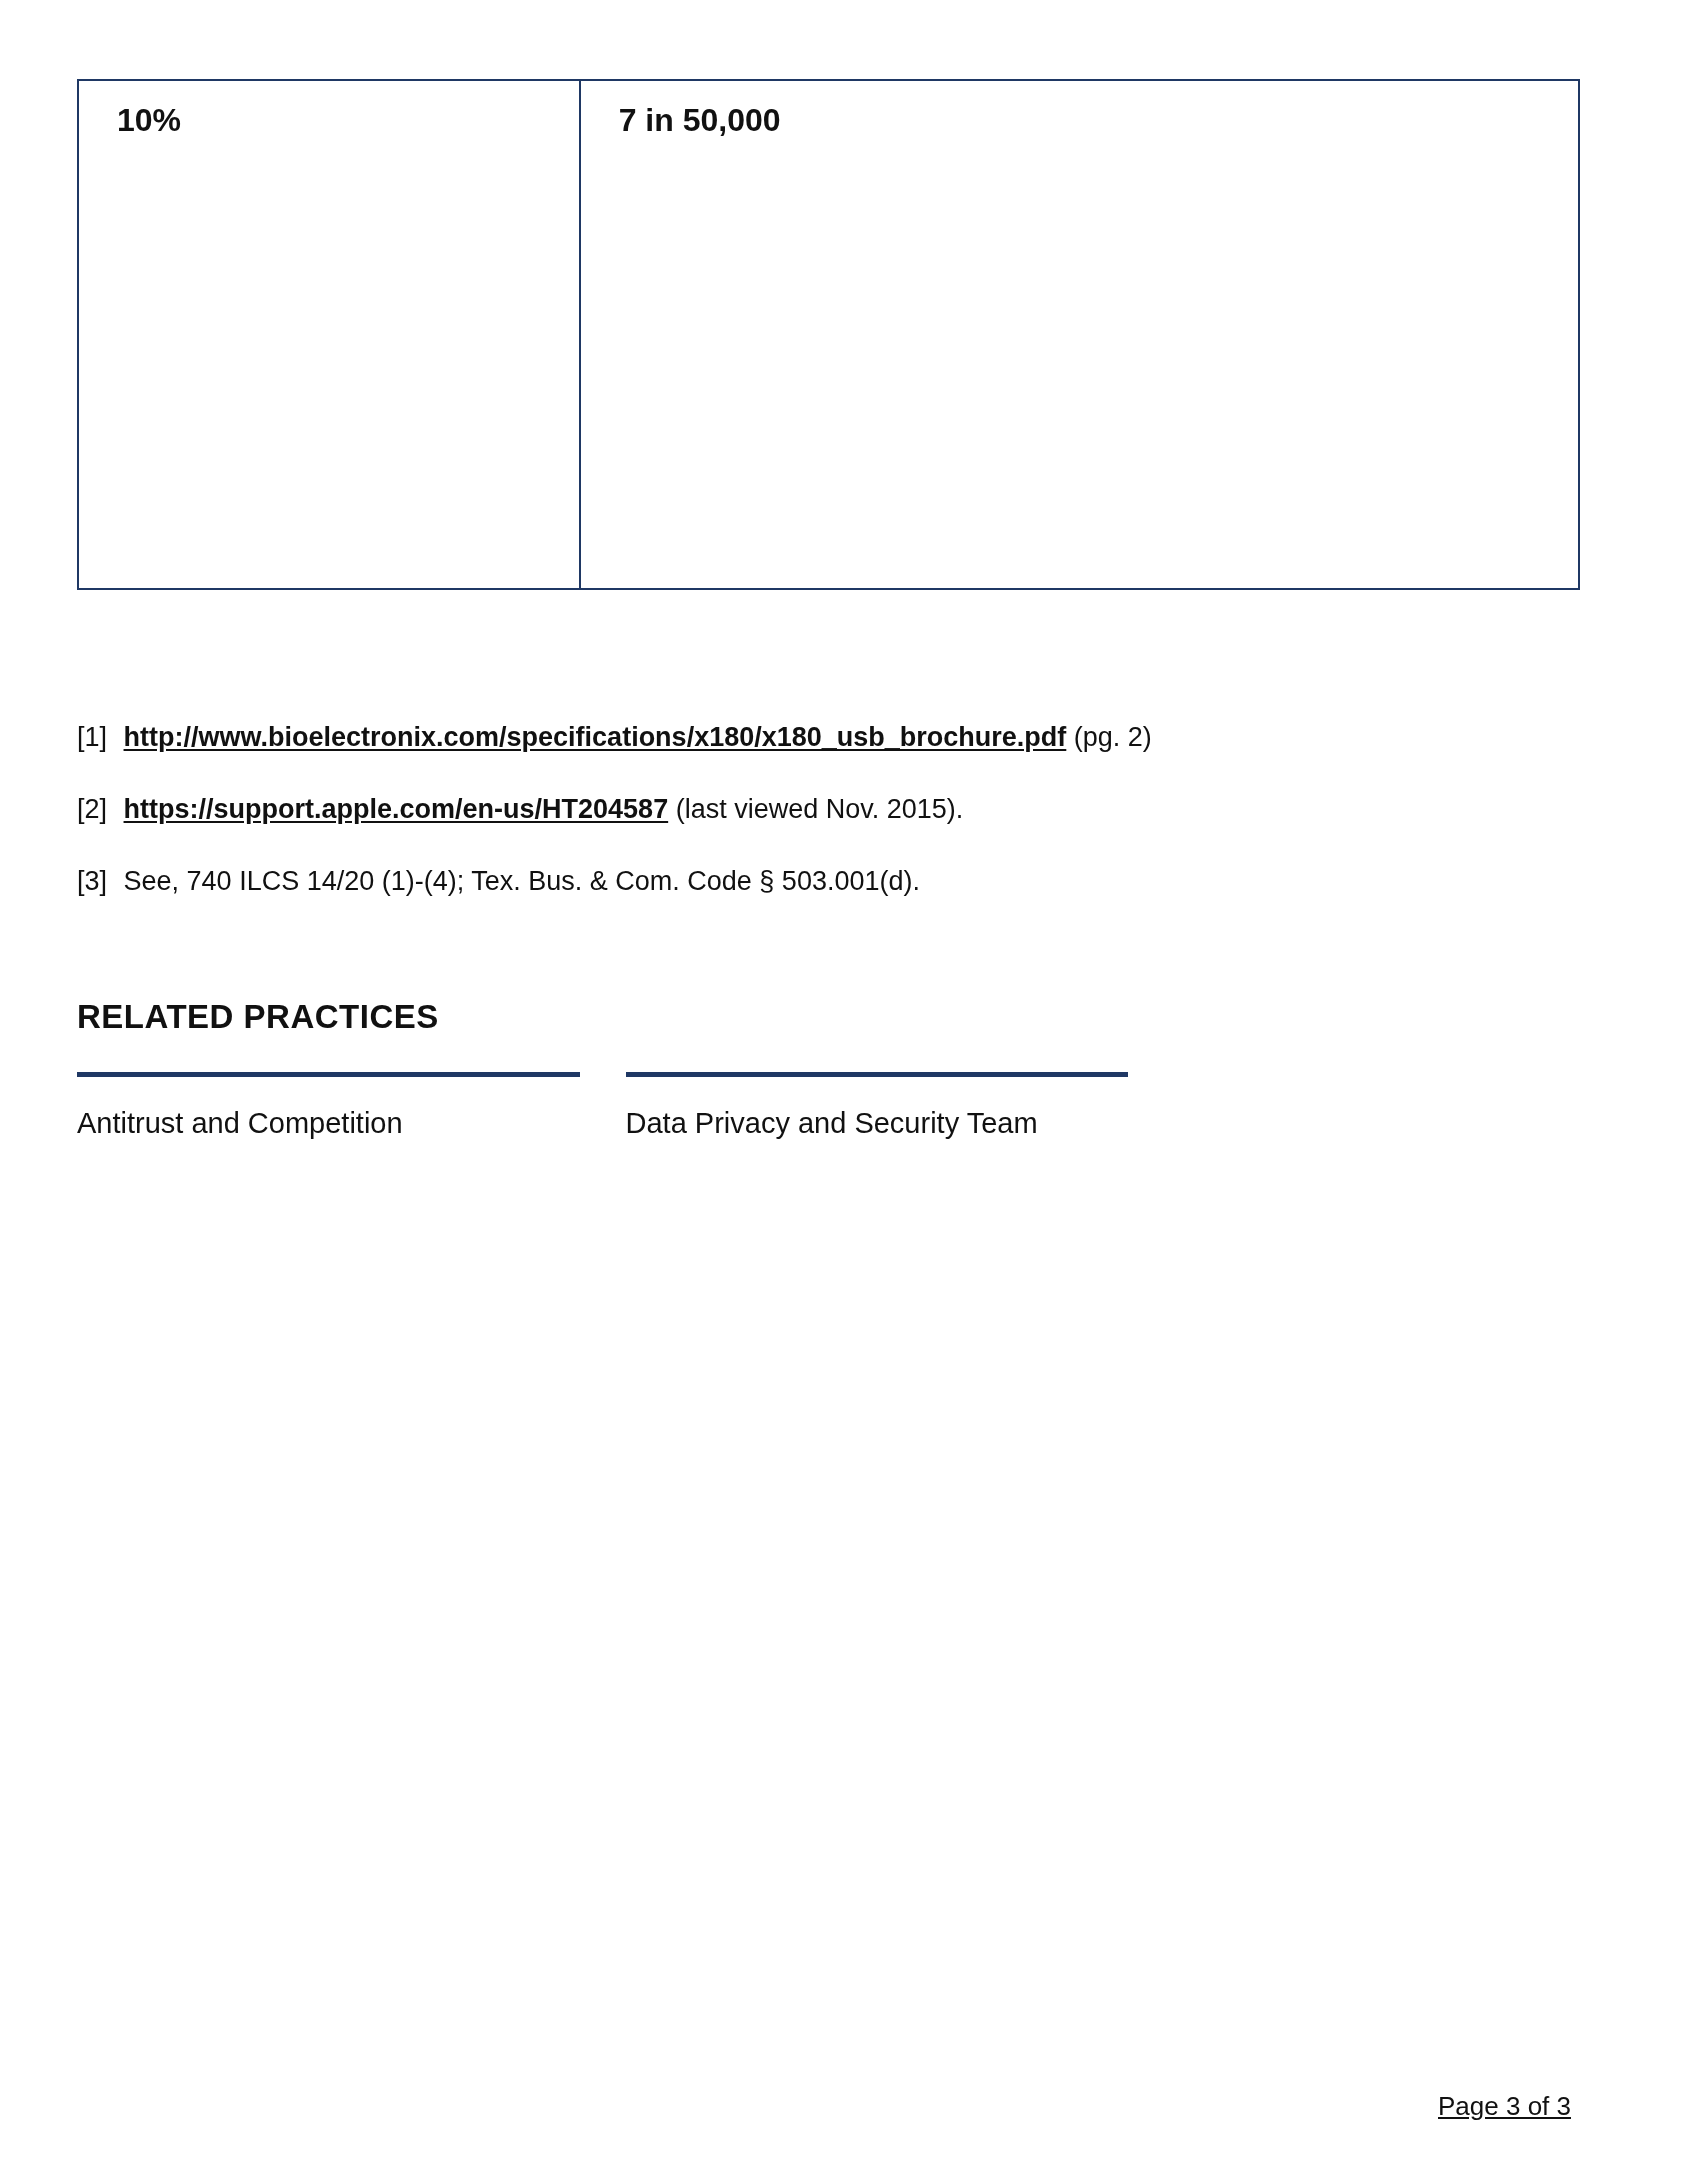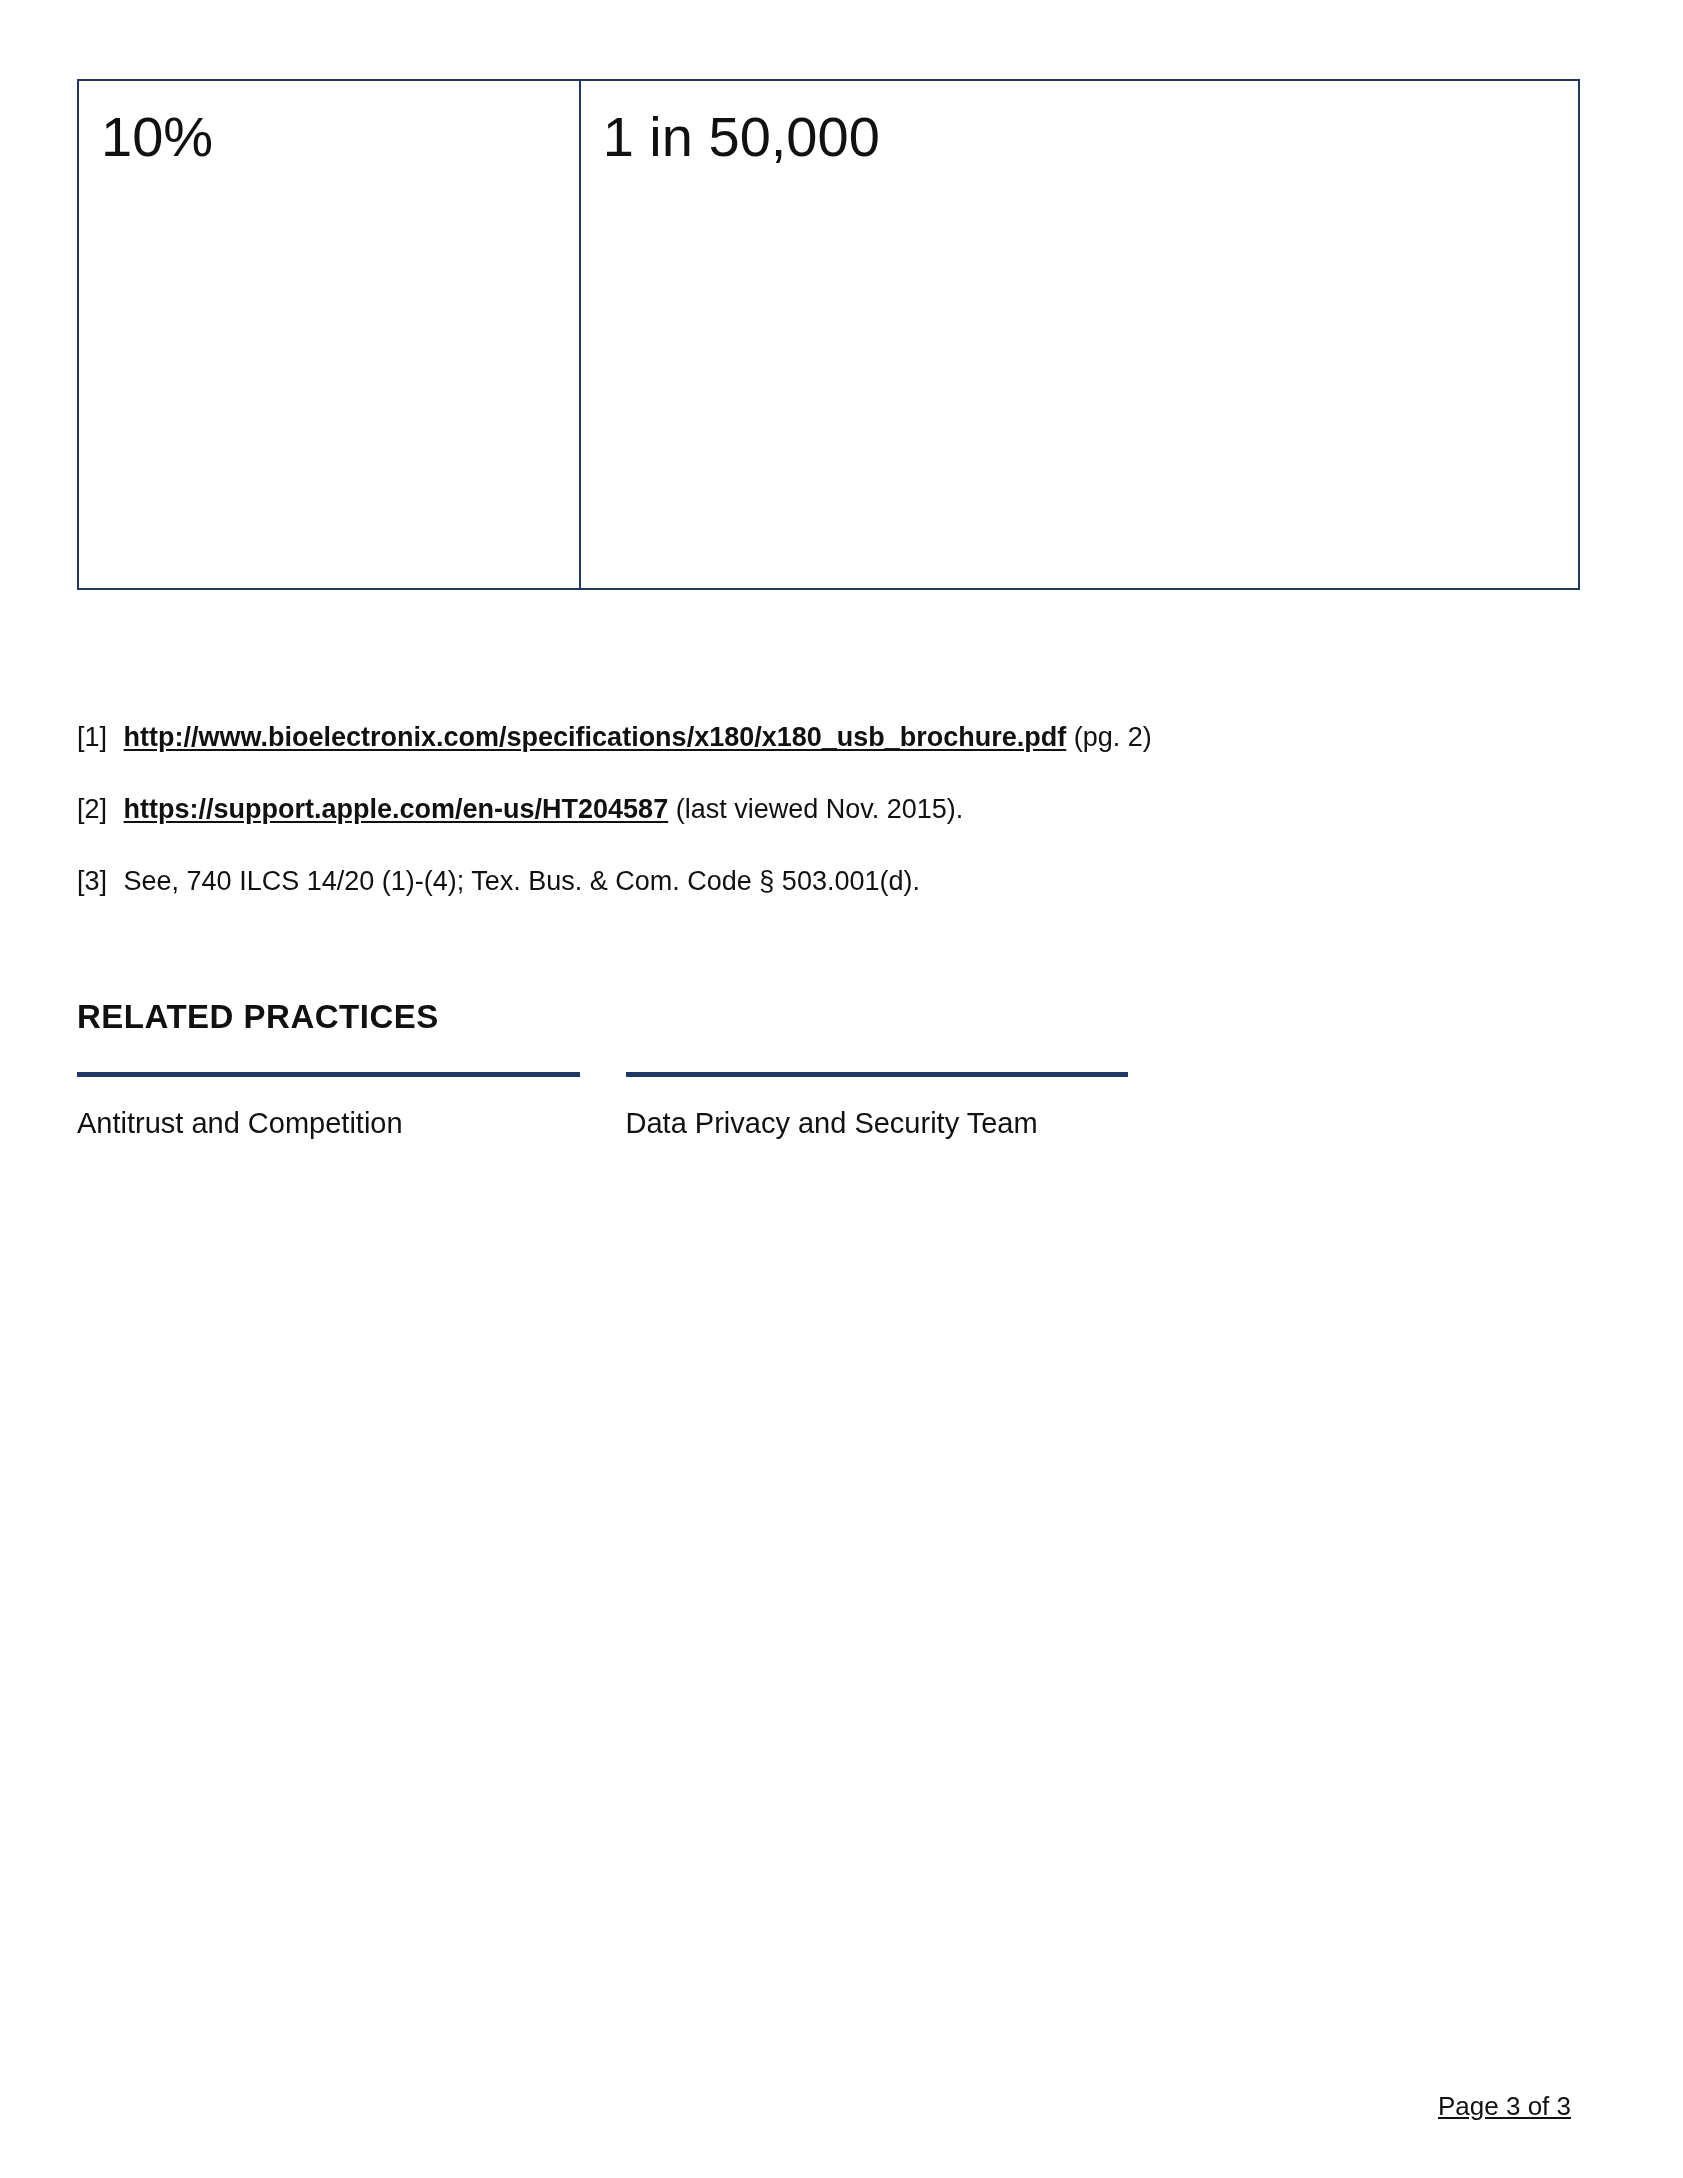--- a/index.html
+++ b/index.html
@@ -26,24 +26,24 @@
     border: 2px solid var(--accent-navy, #1F3864);
     box-sizing: border-box;
   }
   .stats-cell {
     padding: 10px 26px 26px 22px;
     border-left: 2px solid var(--accent-navy, #1F3864);
     box-sizing: border-box;
   }
   .stats-cell:first-child { border-left: none; }
   .stat-headline {
-    font-size: 56px;
+    font-size: 32px;
     line-height: 1.35;
-    margin: 8px 0 10px 0;
-    font-weight: 400;
+    margin: 8px 0 10px 16px;
+    font-weight: 700;
   }
   .stat-body {
     font-size: 26px;
     line-height: 2.05;
     margin: 0;
   }
   .stat-body sup { font-size: 62%; line-height: 0; }
 
   
   .footnotes { position: absolute; left: 77px; top: 721px; width: 1505px; }
@@ -87,21 +87,21 @@
 
 <div class="page">
 
   <div class="stats-table">
 
     <div class="stats-cell">
       <div class="stat-headline">10%</div>
     </div>
 
     <div class="stats-cell">
-      <div class="stat-headline">1 in 50,000</div>
+      <div class="stat-headline">7 in 50,000</div>
     </div>
 
 
   </div>
 
   <div class="footnotes">
 
     <p class="footnote">
       <span class="fn-marker">[1]</span>
       <a class="fn-link">http://www.bioelectronix.com/specifications/x180/x180_usb_brochure.pdf</a>

